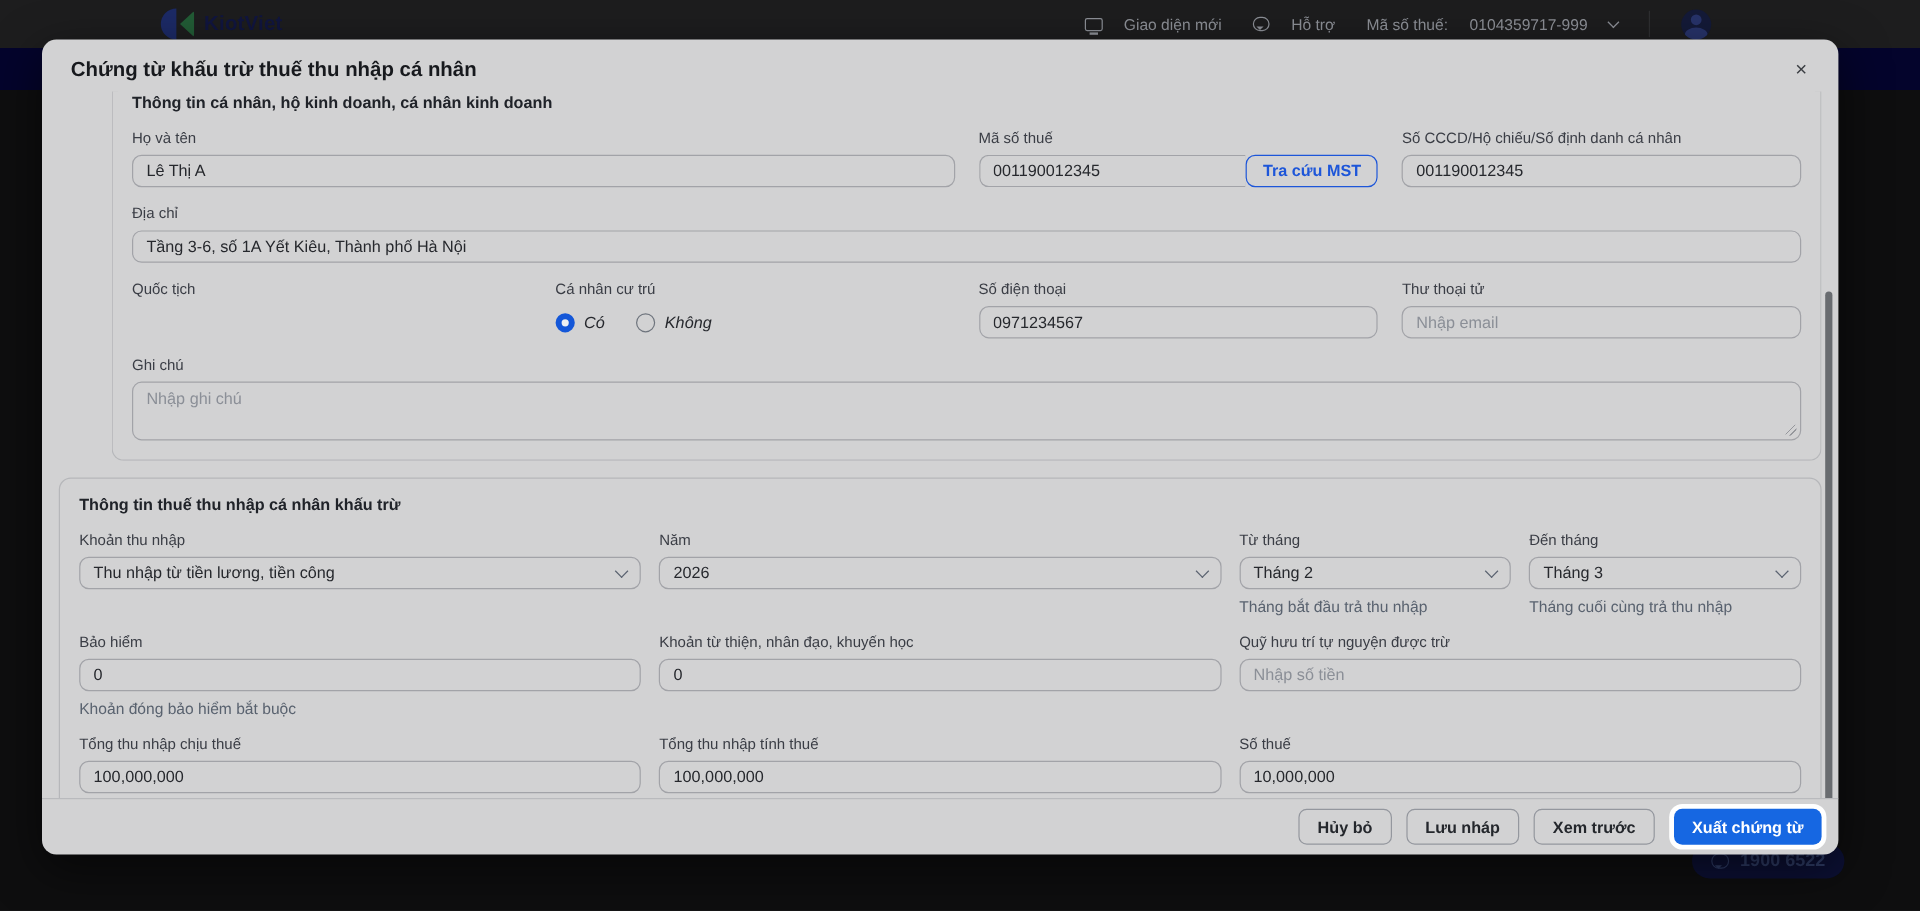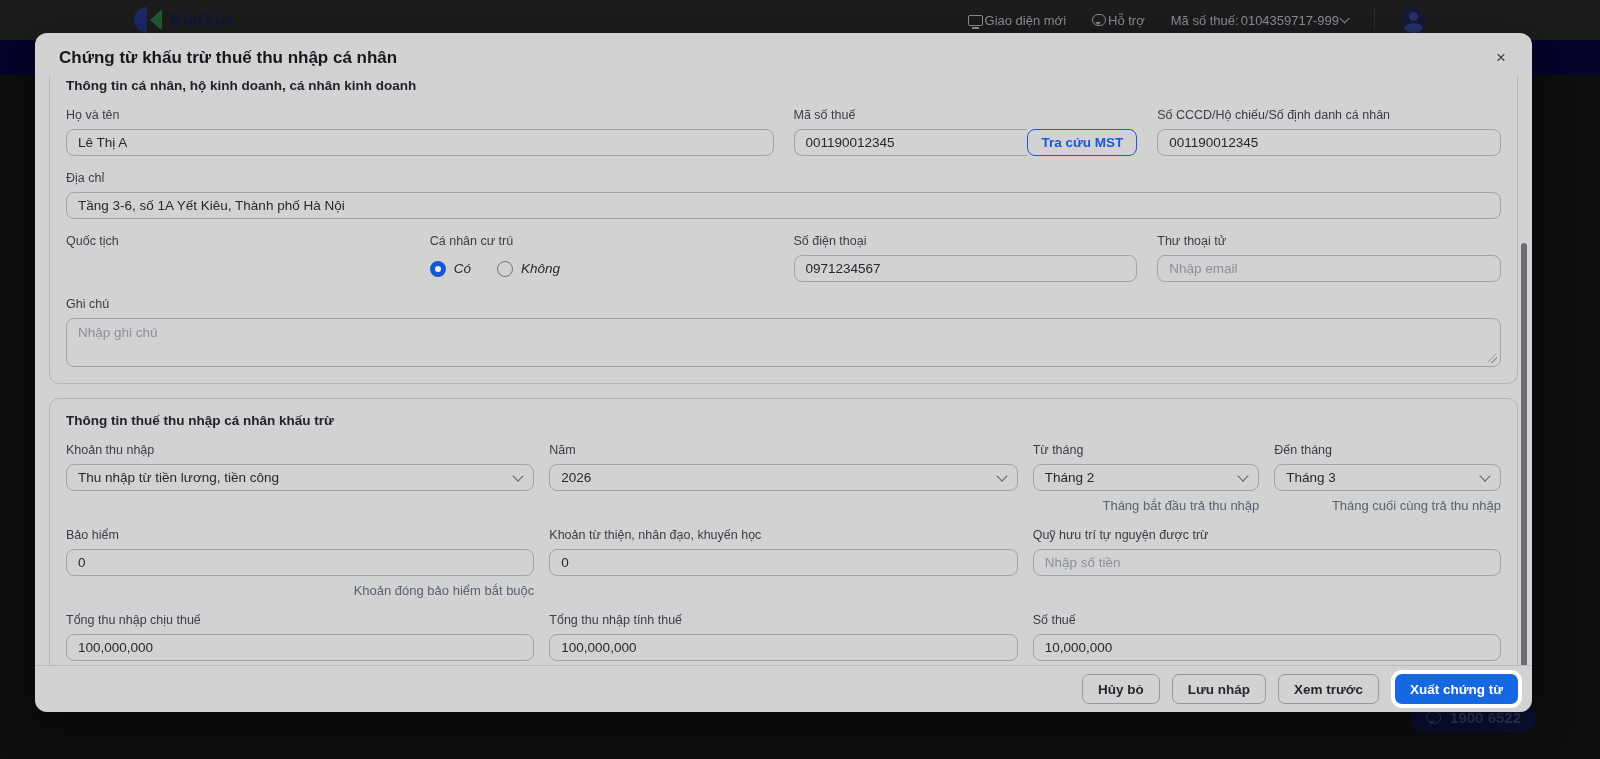--- a/index.html
+++ b/index.html
@@ -6,25 +6,25 @@
   html,body { width:1600px; height:759px; overflow:hidden; background:#0e0e0f;
     font-family:"Liberation Sans", sans-serif; }
 
   
   .topbar { position:absolute; top:0; left:0; width:1600px; height:40px;
     background:#1d1d1e; display:flex; align-items:center; }
   .brand { position:absolute; left:134px; top:0; height:40px; display:flex; align-items:center; gap:3px; }
   .logo-left { width:13px; height:26px; background:#1c2a66; border-radius:13px 0 0 13px; }
   .logo-right { width:12px; height:22px; background:#225c36;
     clip-path:polygon(100% 0, 100% 100%, 0 50%); border-radius:3px; }
-  .brand-text { font-size:17px; font-weight:bold; color:#10153f; letter-spacing:.2px; margin-left:5px;font-family:Liberation Serif, serif; }
+  .brand-text { font-size:17px; font-weight:bold; color:#10153f; letter-spacing:.2px; margin-left:5px; }
 
   .topbar-right { position:absolute; right:174px; top:0; height:40px;
     display:flex; align-items:center; gap:26px; color:#8d9097; font-size:13px; }
-  .tb-item { display:flex; align-items:center; gap:2px; }
+  .tb-item { display:flex; align-items:center; gap:18px; }
   .monitor-icon { width:15px; height:11px; border:1.5px solid #8d9097; border-radius:2px; position:relative; }
   .monitor-icon::after { content:""; position:absolute; left:3px; right:3px; bottom:-4px;
     height:1.5px; background:#8d9097; }
   .bubble-icon { width:14px; height:12px; border:1.5px solid #8d9097; border-radius:7px; position:relative; }
   .bubble-icon::after { content:""; position:absolute; left:2px; bottom:-3px;
     border:3px solid transparent; border-top-color:#8d9097; }
   .chev { width:7px; height:7px; border-right:1.5px solid #8d9097; border-bottom:1.5px solid #8d9097;
     transform:rotate(45deg); margin-top:-3px; }
   .tb-divider { width:1px; height:22px; background:#2e2f31; }
   .avatar { width:25px; height:25px; border-radius:50%; background:#141a38; position:relative; overflow:hidden; }
@@ -48,21 +48,21 @@
     display:flex; flex-direction:column; overflow:hidden; }
   .modal-header { position:relative; padding:15px 24px 8px; flex:0 0 auto; }
   .modal-title { font-size:17px; font-weight:bold; color:#17191d; }
   .close-btn { position:absolute; right:20px; top:14px; width:22px; height:22px;
     font-size:17px; color:#3a3d42; display:flex; align-items:center; justify-content:center;
     cursor:default; }
 
   .modal-body { flex:1 1 auto; overflow:hidden; padding:0 14px; position:relative; }
 
   .card { border:1px solid #b6b7ba; border-radius:10px; padding:14px 16px 16px; }
-  .card1 { border-top:none; border-radius:0 0 10px 10px; padding-top:2px; }
+  .card1 { border-top:none; border-radius:0 0 10px 10px; padding-top:2px;margin-left:44px; }
   .section-title { font-size:13.5px; font-weight:bold; color:#202329; }
   .card1 .section-title { margin-bottom:6px; }
   .card2 { margin-top:14px; }
   .card2 .section-title { margin-bottom:15px; }
 
   .grid4 { display:grid; grid-template-columns:repeat(4,1fr); column-gap:20px; margin-top:15px; }
   .grid3 { display:grid; grid-template-columns:repeat(3,1fr); column-gap:15px; margin-top:15px; }
   .subgrid2 { display:grid; grid-template-columns:repeat(2,1fr); column-gap:15px; }
   .span2 { grid-column:span 2; }
   .mt15 { margin-top:15px; }
@@ -71,21 +71,21 @@
   .tinput { width:100%; height:27px; border:1px solid #a2a3a8; border-radius:8px;
     background:transparent; padding:0 11px; font-size:13.5px; color:#26282d;
     font-family:"Liberation Sans", sans-serif; outline:none; display:block; }
   .tinput::placeholder { color:#8b8f97; }
   textarea.tinput { height:49px; padding-top:6px; resize:none; }
   .ta-wrap { position:relative; }
   .resize-handle { position:absolute; right:4px; bottom:4px; width:9px; height:9px;
     background:linear-gradient(135deg, transparent 0 40%, #95979c 40% 48%,
       transparent 48% 66%, #95979c 66% 74%, transparent 74%); }
 
-  .helper { font-size:13px; color:#59626f; margin-top:7px;text-align:right; }
+  .helper { font-size:13px; color:#59626f; margin-top:7px; }
 
   .input-group { display:flex; }
   .input-group .tinput { border-radius:8px 0 0 8px; border-right:none; flex:1; min-width:0; }
   .lookup-btn { flex:0 0 auto; height:27px; padding:0 13px; border:1px solid #1d56d9; border-radius:8px;
     background:transparent; color:#1d56d9; font-size:13.5px; font-weight:bold;
     font-family:"Liberation Sans", sans-serif; }
 
   .radio-row { display:flex; align-items:center; gap:26px; height:27px; }
   .radio-opt { display:flex; align-items:center; gap:8px; font-size:13.5px; color:#26282d;font-style:italic; }
   .radio { width:16px; height:16px; border-radius:50%; }

